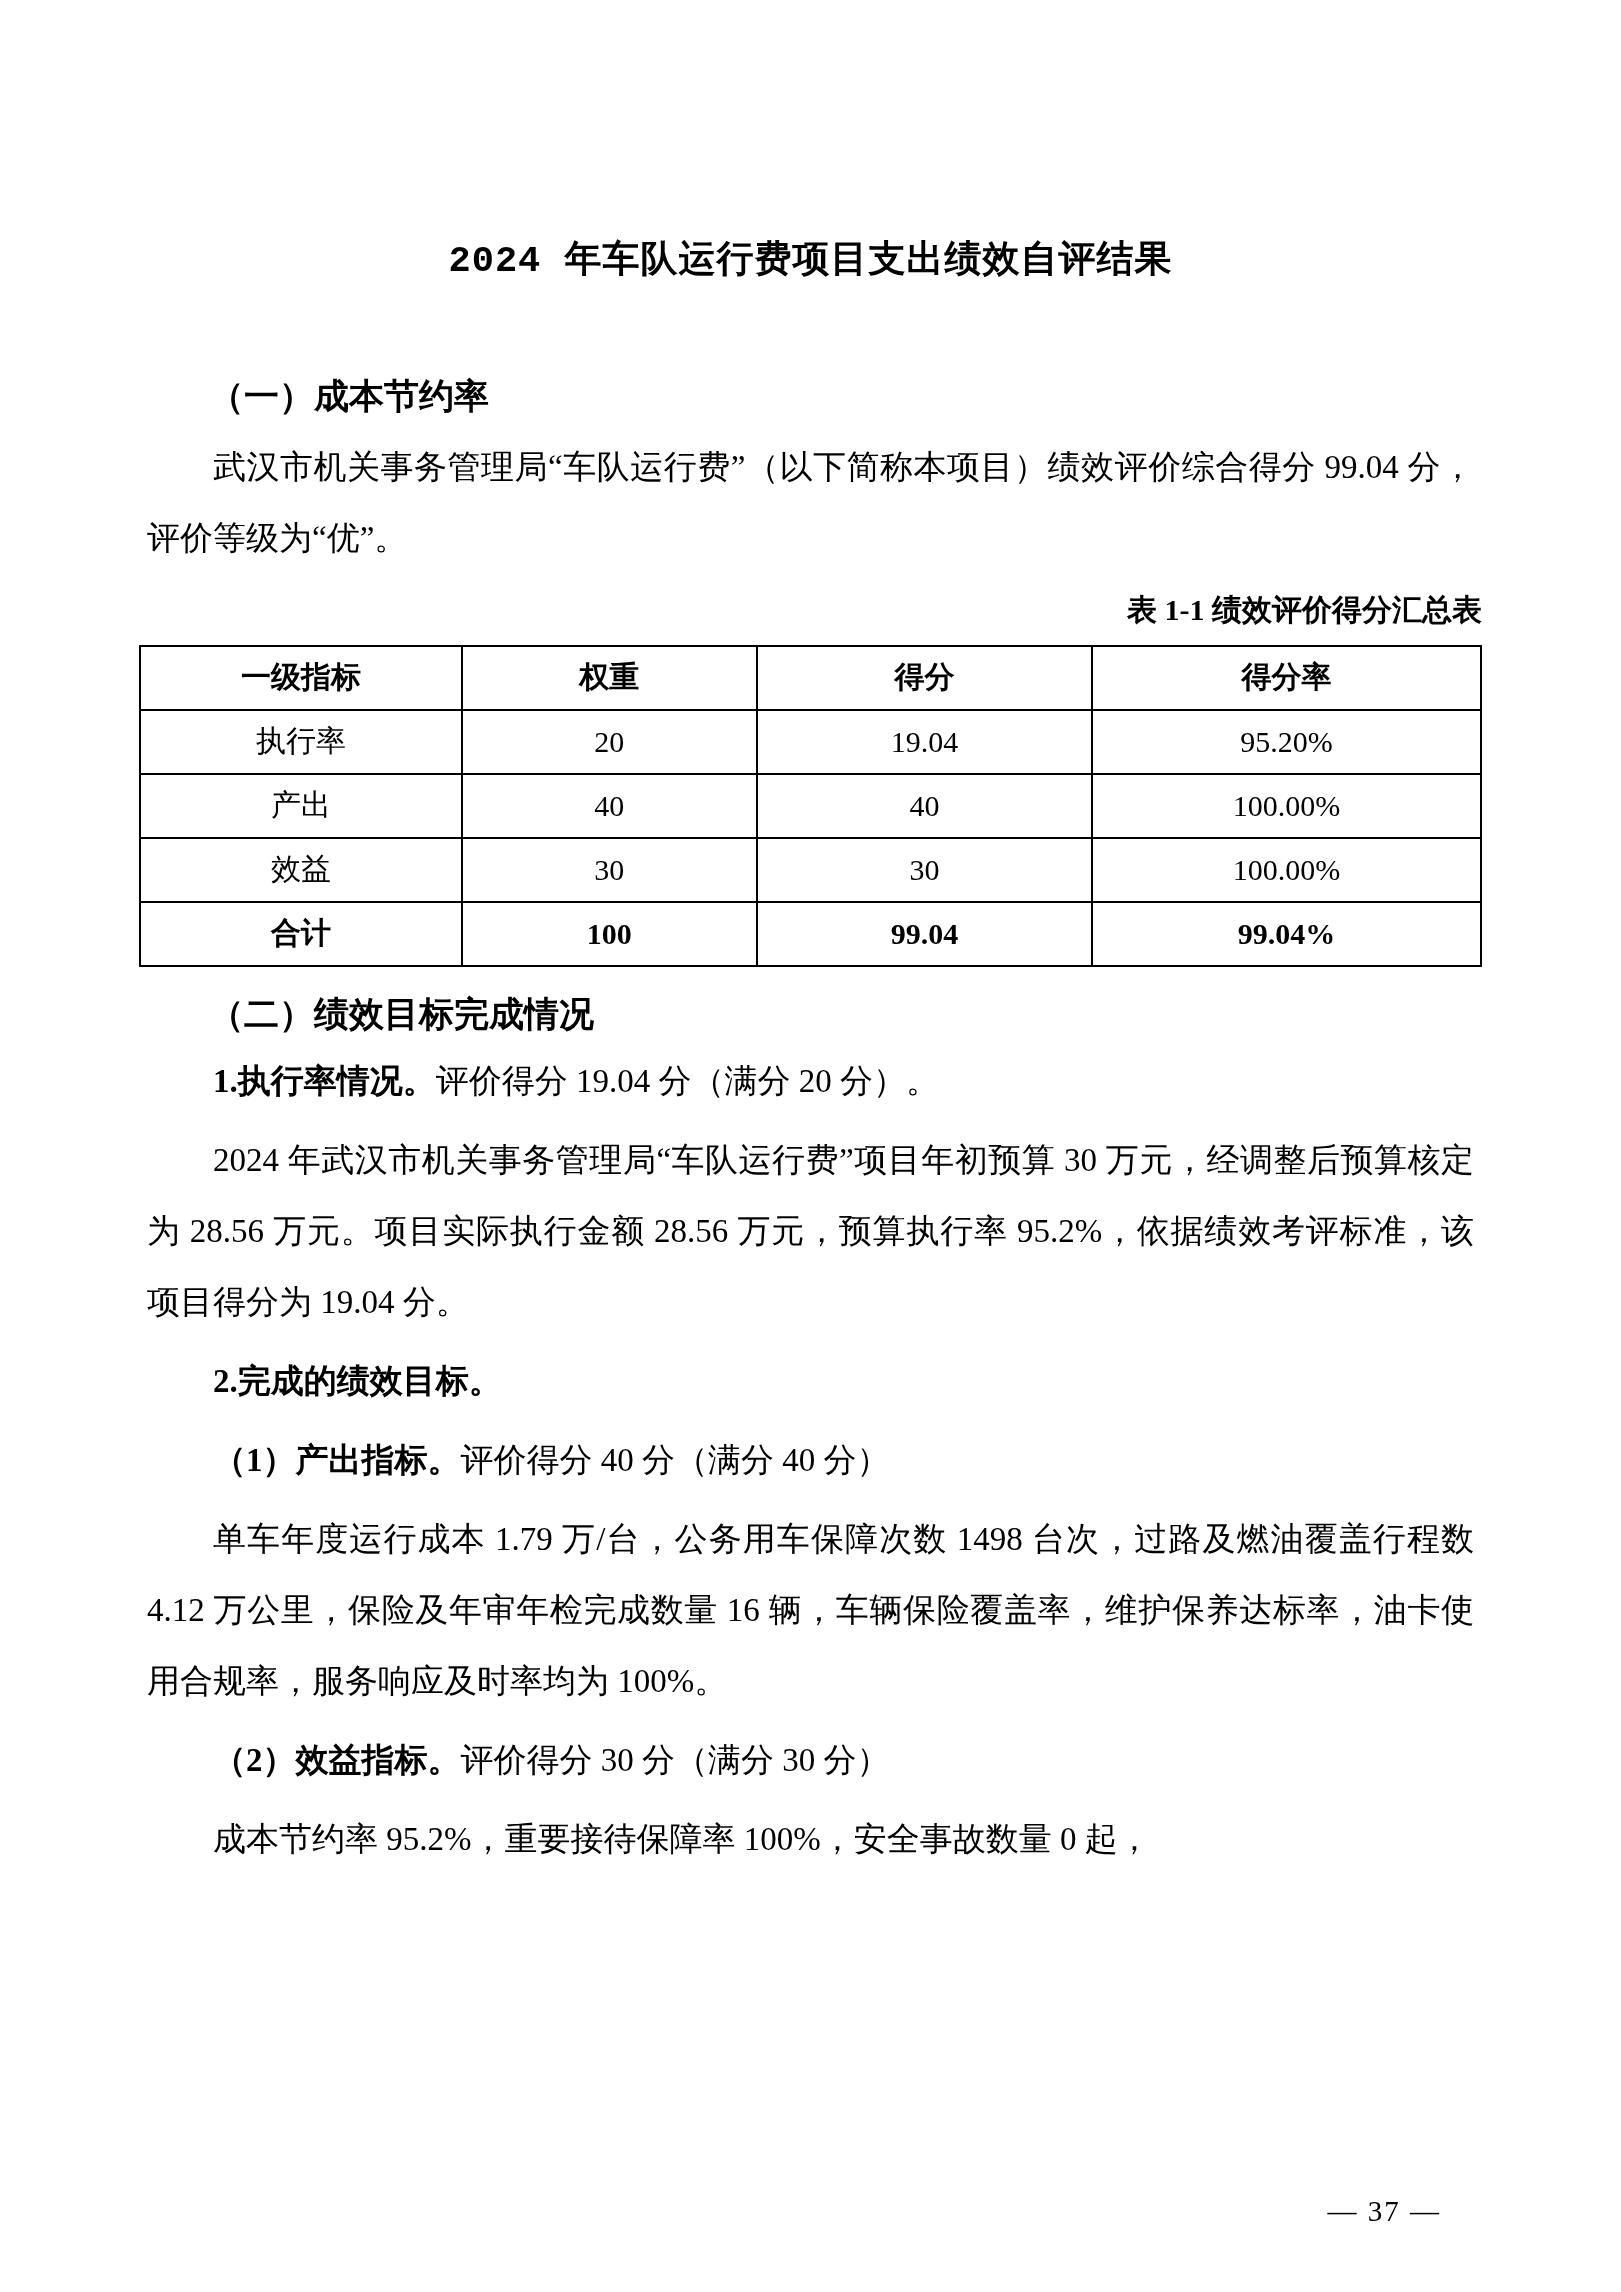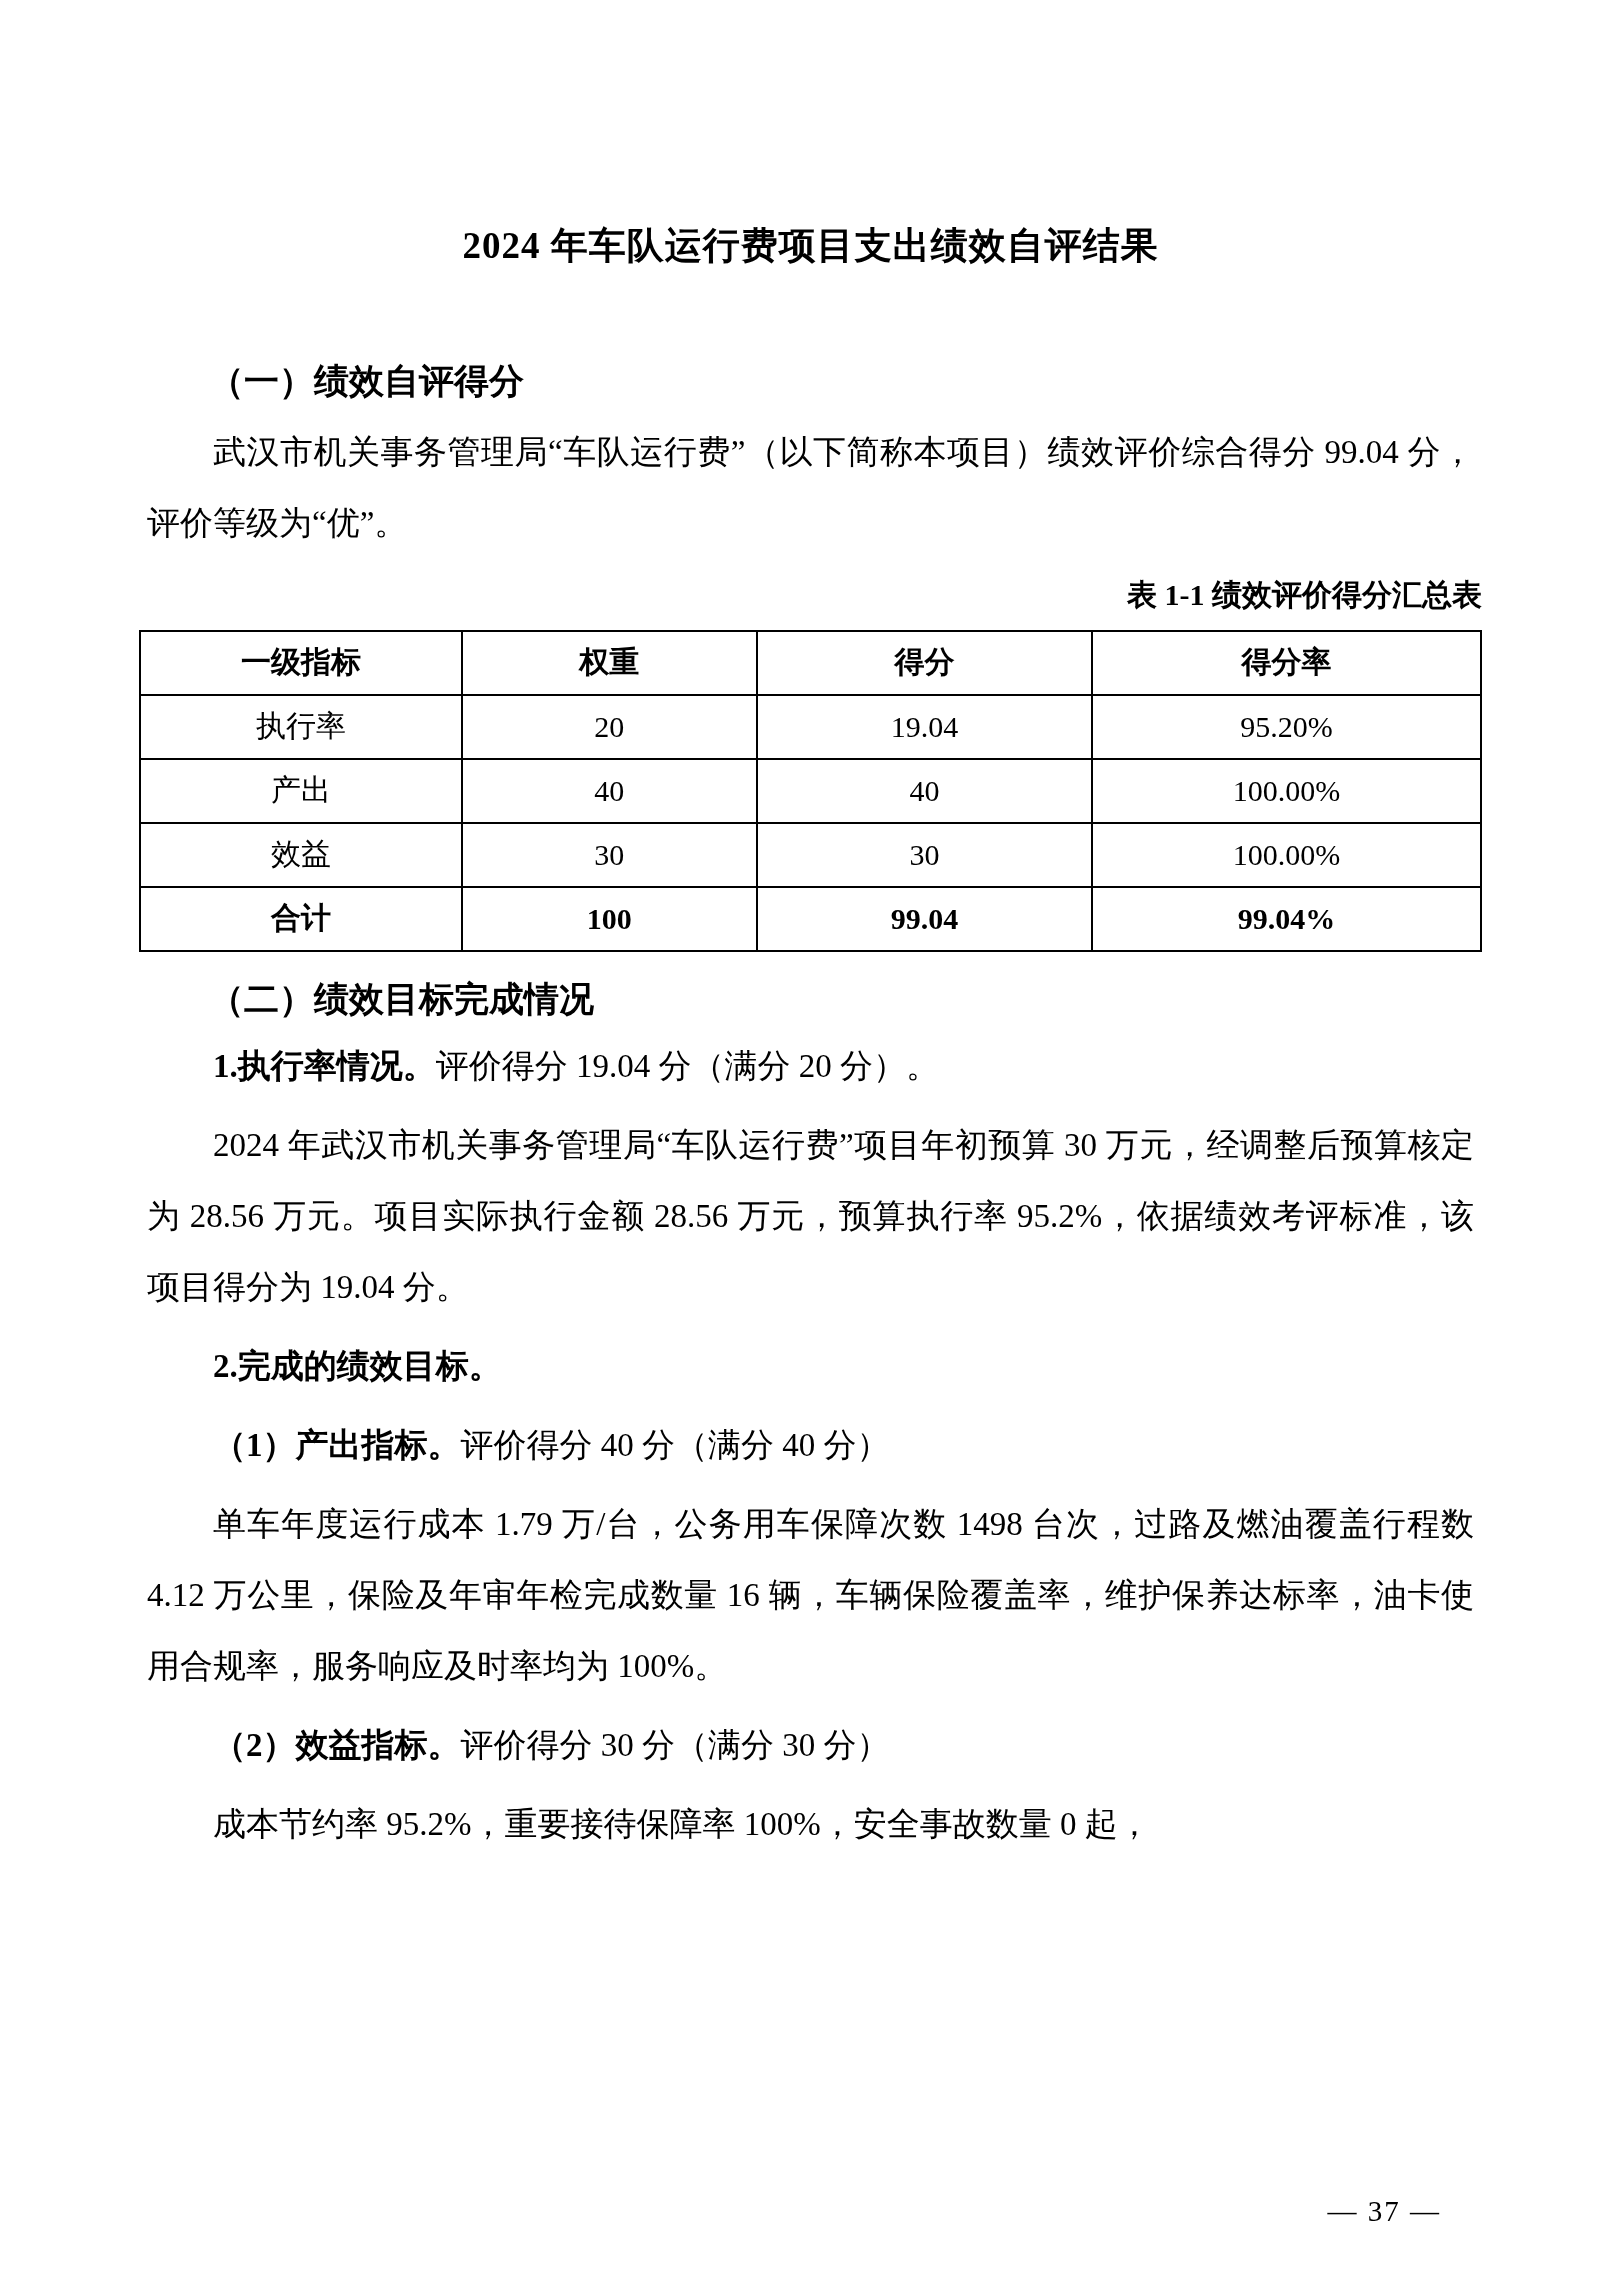--- a/index.html
+++ b/index.html
@@ -8,23 +8,23 @@
     width: 1621px;
     height: 2293px;
     background: #ffffff;
     color: #000000;
     font-family: "Liberation Serif", "DejaVu Serif", serif;
     box-sizing: border-box;
     padding: 223px 139px 0 139px;
     overflow: hidden;
   }
   .doc-title {
-    margin: 0;
+    margin: 15px;
     text-align: center;
-    font-family: Liberation Serif, serif;
+    font-family: Liberation Mono, monospace;
     font-weight: bold;
     font-size: 37px;
     line-height: 1.25;
     letter-spacing: 1px;
   }
   .sec-heading {
     margin: 0;
     font-weight: bold;
     font-size: 35px;
     line-height: 1.3;
@@ -79,21 +79,21 @@
     letter-spacing: 2px;
   }
 </style>
 </head>
 <body>
 
 <div class="page">
 
   <h1 class="doc-title">2024 年车队运行费项目支出绩效自评结果</h1>
 
-  <h2 class="sec-heading first">（一）绩效自评得分</h2>
+  <h2 class="sec-heading first">（一）成本节约率</h2>
 
   <p class="para tight">武汉市机关事务管理局“车队运行费”（以下简称本项目）绩效评价综合得分 99.04 分，评价等级为“优”。</p>
 
   <div class="table-caption">表 1-1 绩效评价得分汇总表</div>
 
   <table class="score-table">
     <colgroup>
         <col class="c1">
         <col class="c2">
         <col class="c3">

